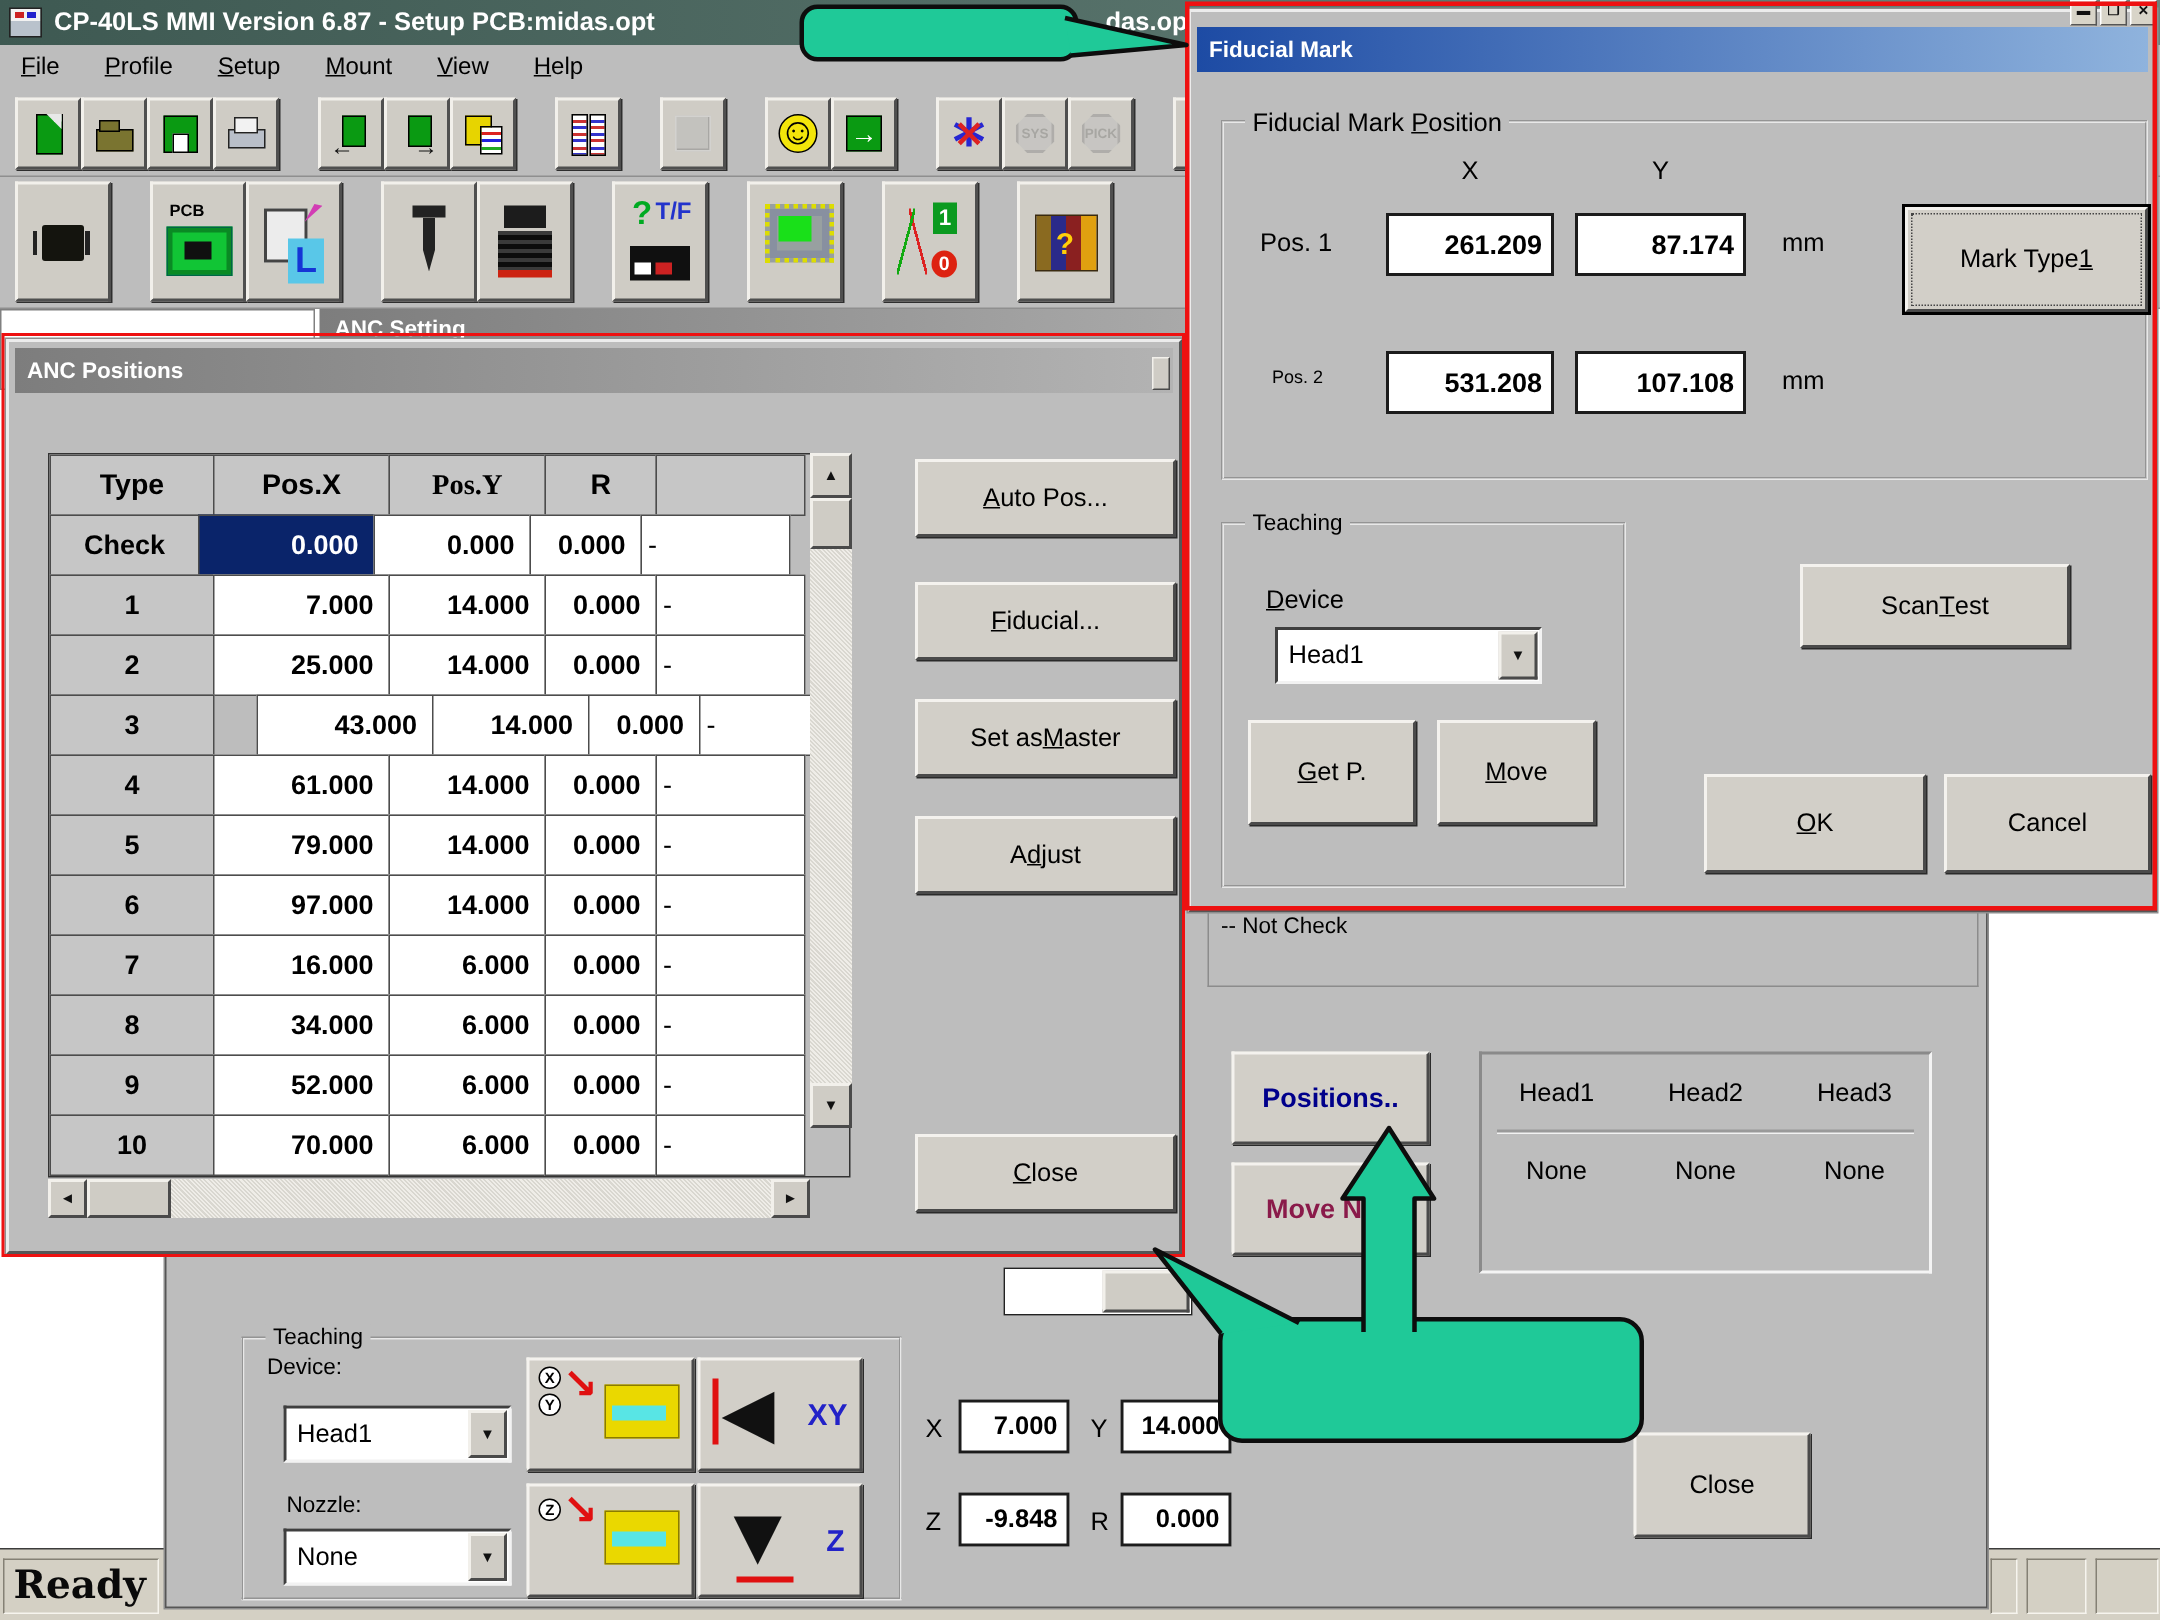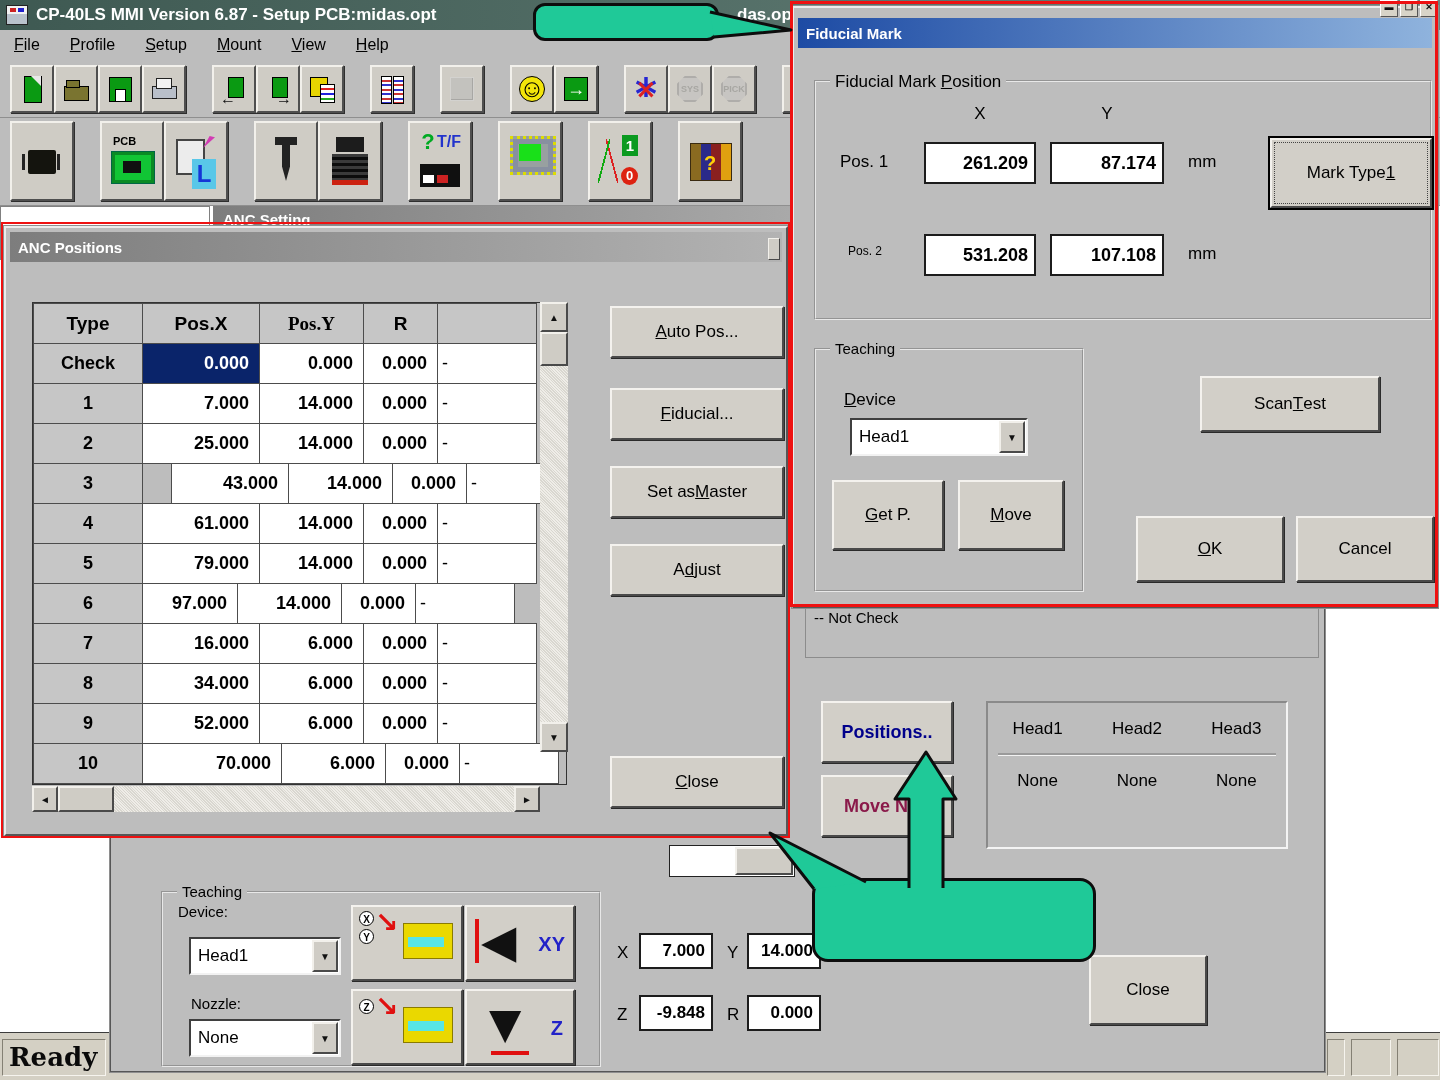--- a/index.html
+++ b/index.html
@@ -414,21 +414,21 @@
 
     <div id="anc-table">
         <div class="trow">
           <div class="tcell th" style="width: 110px;">Type</div>
           <div class="tcell th" style="width: 118px;">Pos.X</div>
           <div class="tcell th" style="width: 105px; font-family: Liberation Serif, serif;">Pos.Y</div>
           <div class="tcell th" style="width: 75px;">R</div>
           <div class="tcell th" style="width: 100px;"></div>
         </div>
         <div class="trow">
-          <div class="tcell rowhdr" style="width: 110px;">Check</div>
+          <div class="tcell rowhdr" style="width: 100px;">Check</div>
           <div class="tcell num sel" style="width: 118px;">0.000</div>
           <div class="tcell num" style="width: 105px;">0.000</div>
           <div class="tcell num" style="width: 75px;">0.000</div>
           <div class="tcell extra" style="width: 100px;">-</div>
         </div>
         <div class="trow">
           <div class="tcell rowhdr" style="width: 110px;">1</div>
           <div class="tcell num" style="width: 118px;">7.000</div>
           <div class="tcell num" style="width: 105px;">14.000</div>
           <div class="tcell num" style="width: 75px;">0.000</div>
@@ -457,21 +457,21 @@
         </div>
         <div class="trow">
           <div class="tcell rowhdr" style="width: 110px;">5</div>
           <div class="tcell num" style="width: 118px;">79.000</div>
           <div class="tcell num" style="width: 105px;">14.000</div>
           <div class="tcell num" style="width: 75px;">0.000</div>
           <div class="tcell extra" style="width: 100px;">-</div>
         </div>
         <div class="trow">
           <div class="tcell rowhdr" style="width: 110px;">6</div>
-          <div class="tcell num" style="width: 96px; text-align: right;">97.000</div>
+          <div class="tcell num" style="width: 118px; text-align: right;">97.000</div>
           <div class="tcell num" style="width: 105px;">14.000</div>
           <div class="tcell num" style="width: 75px;">0.000</div>
           <div class="tcell extra" style="width: 100px;">-</div>
         </div>
         <div class="trow">
           <div class="tcell rowhdr" style="width: 110px;">7</div>
           <div class="tcell num" style="width: 118px;">16.000</div>
           <div class="tcell num" style="width: 105px;">6.000</div>
           <div class="tcell num" style="width: 75px;">0.000</div>
           <div class="tcell extra" style="width: 100px;">-</div>
@@ -485,21 +485,21 @@
         </div>
         <div class="trow">
           <div class="tcell rowhdr" style="width: 110px;">9</div>
           <div class="tcell num" style="width: 118px;">52.000</div>
           <div class="tcell num" style="width: 105px;">6.000</div>
           <div class="tcell num" style="width: 75px;">0.000</div>
           <div class="tcell extra" style="width: 100px;">-</div>
         </div>
         <div class="trow">
           <div class="tcell rowhdr" style="width: 110px;">10</div>
-          <div class="tcell num" style="width: 140px;">70.000</div>
+          <div class="tcell num" style="width: 118px;">70.000</div>
           <div class="tcell num" style="width: 105px;">6.000</div>
           <div class="tcell num" style="width: 75px;">0.000</div>
           <div class="tcell extra" style="width: 100px;">-</div>
         </div>
       </div>
 
     <button class="sb-btn" style="left:534px;top:74px;width:28px;height:30px">▲</button>
     <div class="sb-track" style="left:534px;top:104px;width:28px;height:390px"></div>
     <div class="sb-thumb" style="left:534px;top:104px;width:28px;height:34px"></div>
     <button class="sb-btn" style="left:534px;top:494px;width:28px;height:30px">▼</button>

